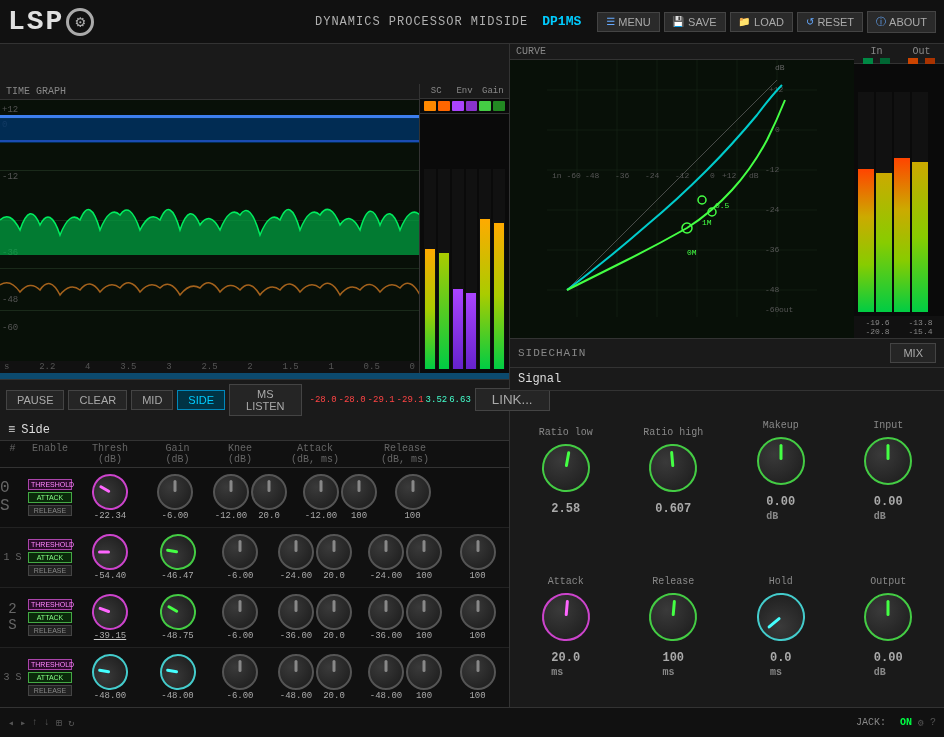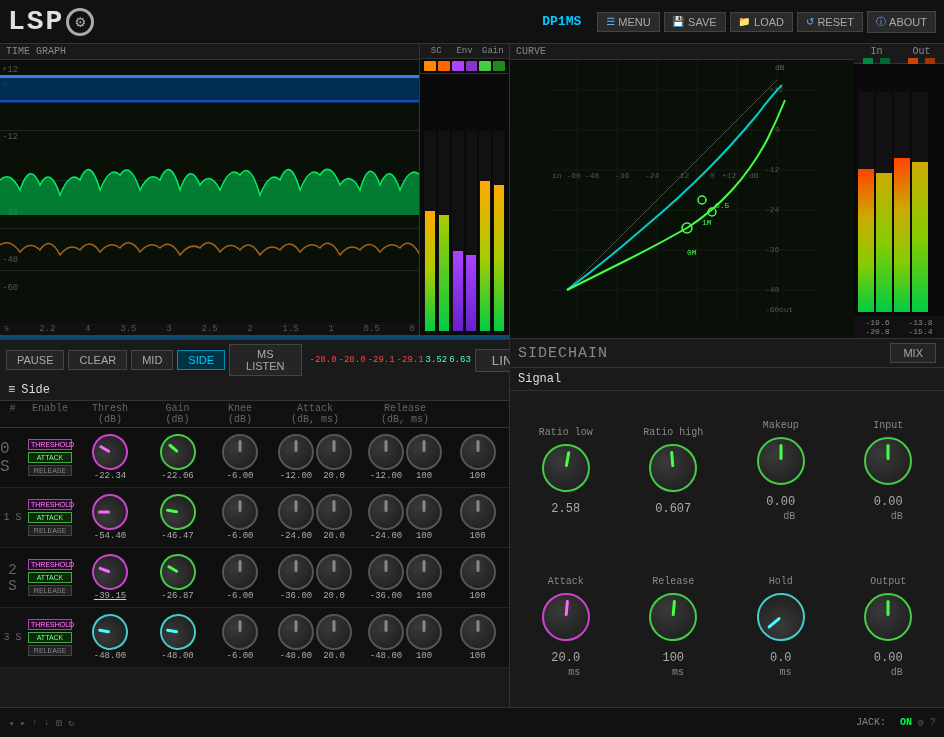--- a/index.html
+++ b/index.html
@@ -83,22 +83,23 @@
       width: 510px;
       display: flex;
       flex-direction: column;
       border-right: 1px solid #333;
     }
 
     
     .time-graph-container {
       position: relative;
       background: #0d1a0d;
-      border-bottom: 4px solid #0c4a6e;
+      border-bottom: 6px solid #0c4a6e;
       height: 295px;
+      margin-top: 40px;
     }
     .time-graph-header {
       background: #1a1a1a;
       padding: 2px 6px;
       font-size: 10px;
       color: #888;
       border-bottom: 1px solid #333;
       display: flex;
       align-items: center;
     }
@@ -205,21 +206,21 @@
     
     .sidechain-bar {
       display: flex;
       align-items: center;
       background: #1a1a1a;
       padding: 4px 8px;
       border-bottom: 1px solid #333;
     }
     .sidechain-label {
       color: #888;
-      font-size: 15px;
+      font-size: 11px;
       letter-spacing: 1px;
     }
     .mix-btn {
       margin-left: auto;
       padding: 3px 12px;
       border: 1px solid #444;
       background: #252525;
       color: #aaa;
       cursor: pointer;
       font-size: 11px;
@@ -321,22 +322,23 @@
       padding: 6px 4px;
     }
     .signal-cell-label {
       font-size: 10px;
       color: #888;
       margin-bottom: 6px;
     }
     .signal-val {
       font-size: 12px;
       color: #aaa;
-      text-align: right;
+      text-align: left;
       margin-top: 10px;
+      font-weight: bold;
     }
     .signal-val-unit {
       font-size: 10px;
       color: #888;
     }
 
     .knob-lg {
       width: 48px;
       height: 48px;
       border-radius: 50%;
@@ -379,20 +381,21 @@
   </style>
 </head>
 <body>
 
 <div class="top-header">
   <div class="logo">
     <span class="logo-text">LSP</span>
     <div class="logo-gear">⚙</div>
   </div>
   <div class="header-right">
+    <span class="header-title">DYNAMICS PROCESSOR MIDSIDE</span>
     <span class="plugin-name">DP1MS</span>
     <button class="header-btn">
       <span class="icon">☰</span>
       <span>MENU</span>
     </button>
     <button class="header-btn">
       <span class="icon">💾</span>
       <span>SAVE</span>
     </button>
     <button class="header-btn">
@@ -547,24 +550,20 @@
         <div style="width:25px; color:#666; font-size:16px;">0 S</div>
         <div style="width:50px; display:flex; flex-direction:column; align-items:center; gap:2px;">
           <button class="small-btn pink" style="font-size:7px; padding:1px 2px; width:44px;">THRESHOLD</button>
           <button class="small-btn green-btn" style="font-size:7px; padding:1px 2px; width:44px;">ATTACK</button>
           <button class="small-btn" style="font-size:7px; padding:1px 2px; width:44px;">RELEASE</button>
         </div>
         <div class="knob-cell" style="width:70px;">
           <div class="knob pink" style="transform:rotate(-60deg);"></div>
           <div class="knob-val">-22.34</div>
         </div>
-        <div class="knob-cell" style="width:65px;">
-          <div class="knob green" style="transform:rotate(-50deg);"></div>
-          <div class="knob-val">-22.06</div>
-        </div>
         <div class="knob-cell" style="width:60px;">
           <div class="knob gray"></div>
           <div class="knob-val">-6.00</div>
         </div>
         <div style="width:90px; display:flex; gap:2px; align-items:center; justify-content:center;">
           <div class="knob-cell">
             <div class="knob gray"></div>
             <div class="knob-val">-12.00</div>
           </div>
           <div class="knob-cell">
@@ -639,21 +638,21 @@
           <button class="small-btn pink" style="font-size:7px; padding:1px 2px; width:44px;">THRESHOLD</button>
           <button class="small-btn green-btn" style="font-size:7px; padding:1px 2px; width:44px;">ATTACK</button>
           <button class="small-btn" style="font-size:7px; padding:1px 2px; width:44px;">RELEASE</button>
         </div>
         <div class="knob-cell" style="width:70px;text-decoration:underline;">
           <div class="knob pink" style="transform:rotate(-70deg);"></div>
           <div class="knob-val">-39.15</div>
         </div>
         <div class="knob-cell" style="width:65px;">
           <div class="knob green" style="transform:rotate(-60deg);"></div>
-          <div class="knob-val">-26.87</div>
+          <div class="knob-val">-48.75</div>
         </div>
         <div class="knob-cell" style="width:60px;">
           <div class="knob gray"></div>
           <div class="knob-val">-6.00</div>
         </div>
         <div style="width:90px; display:flex; gap:2px; align-items:center; justify-content:center;">
           <div class="knob-cell">
             <div class="knob gray"></div>
             <div class="knob-val">-36.00</div>
           </div>

